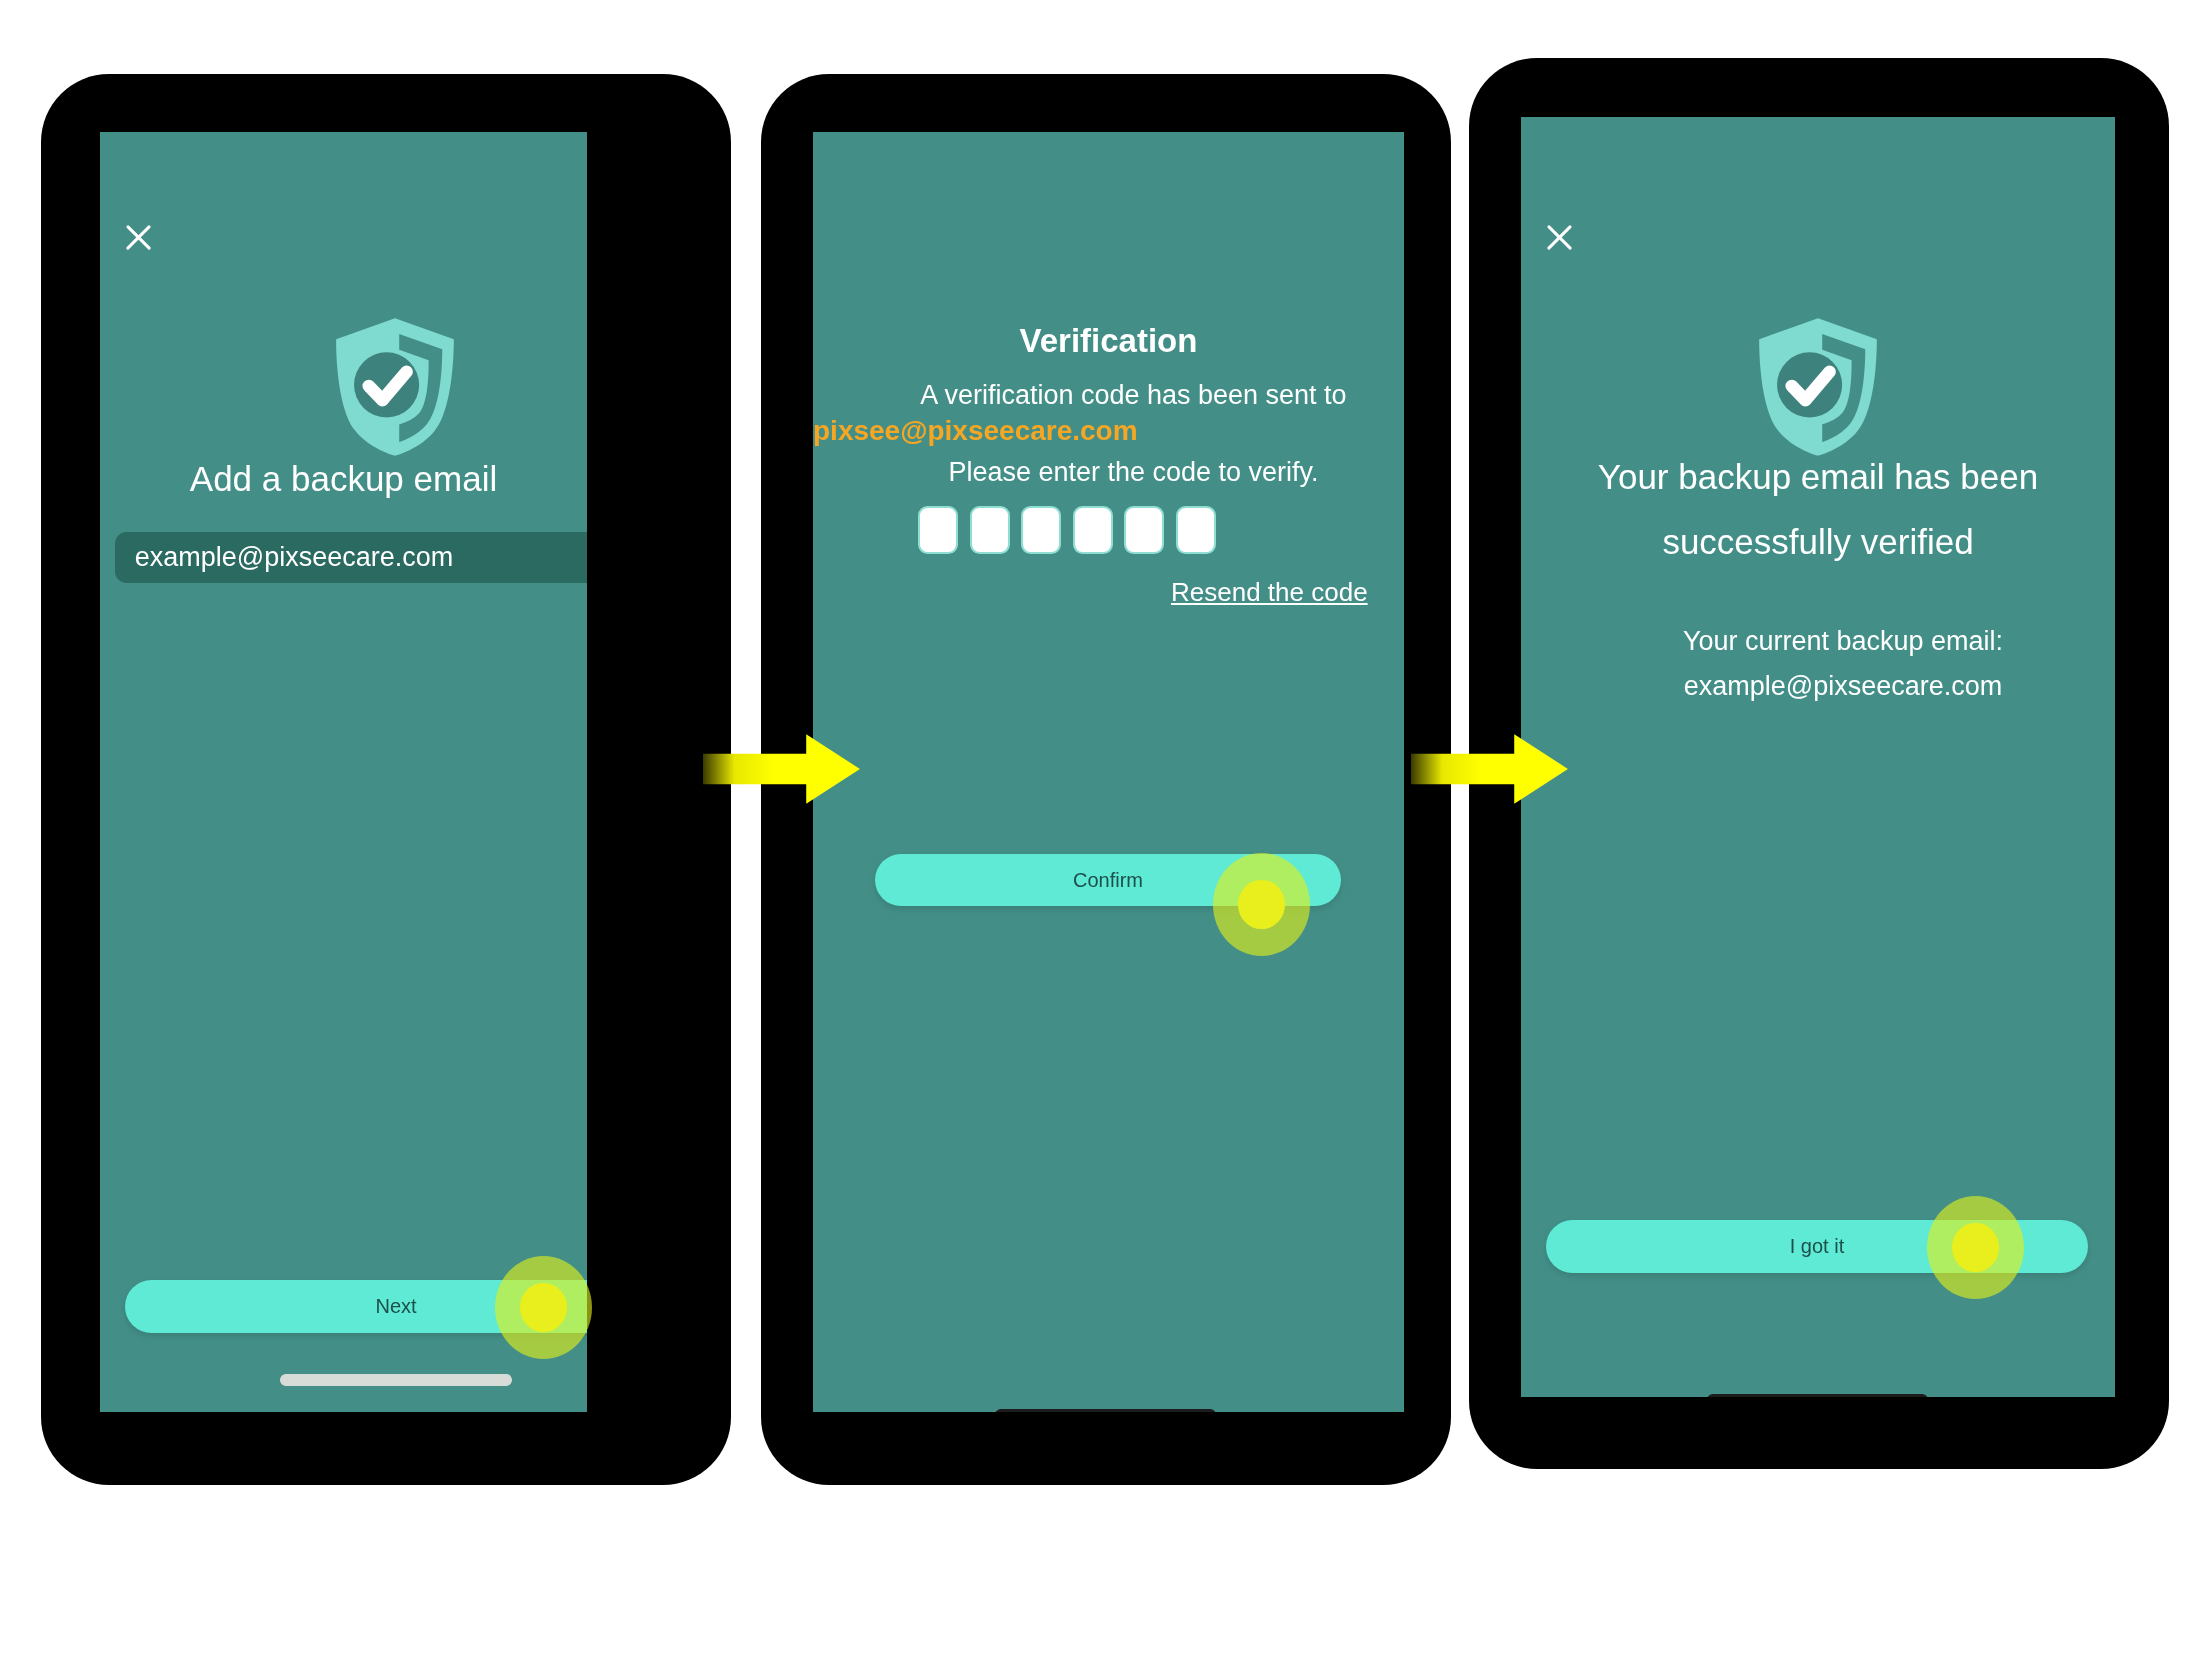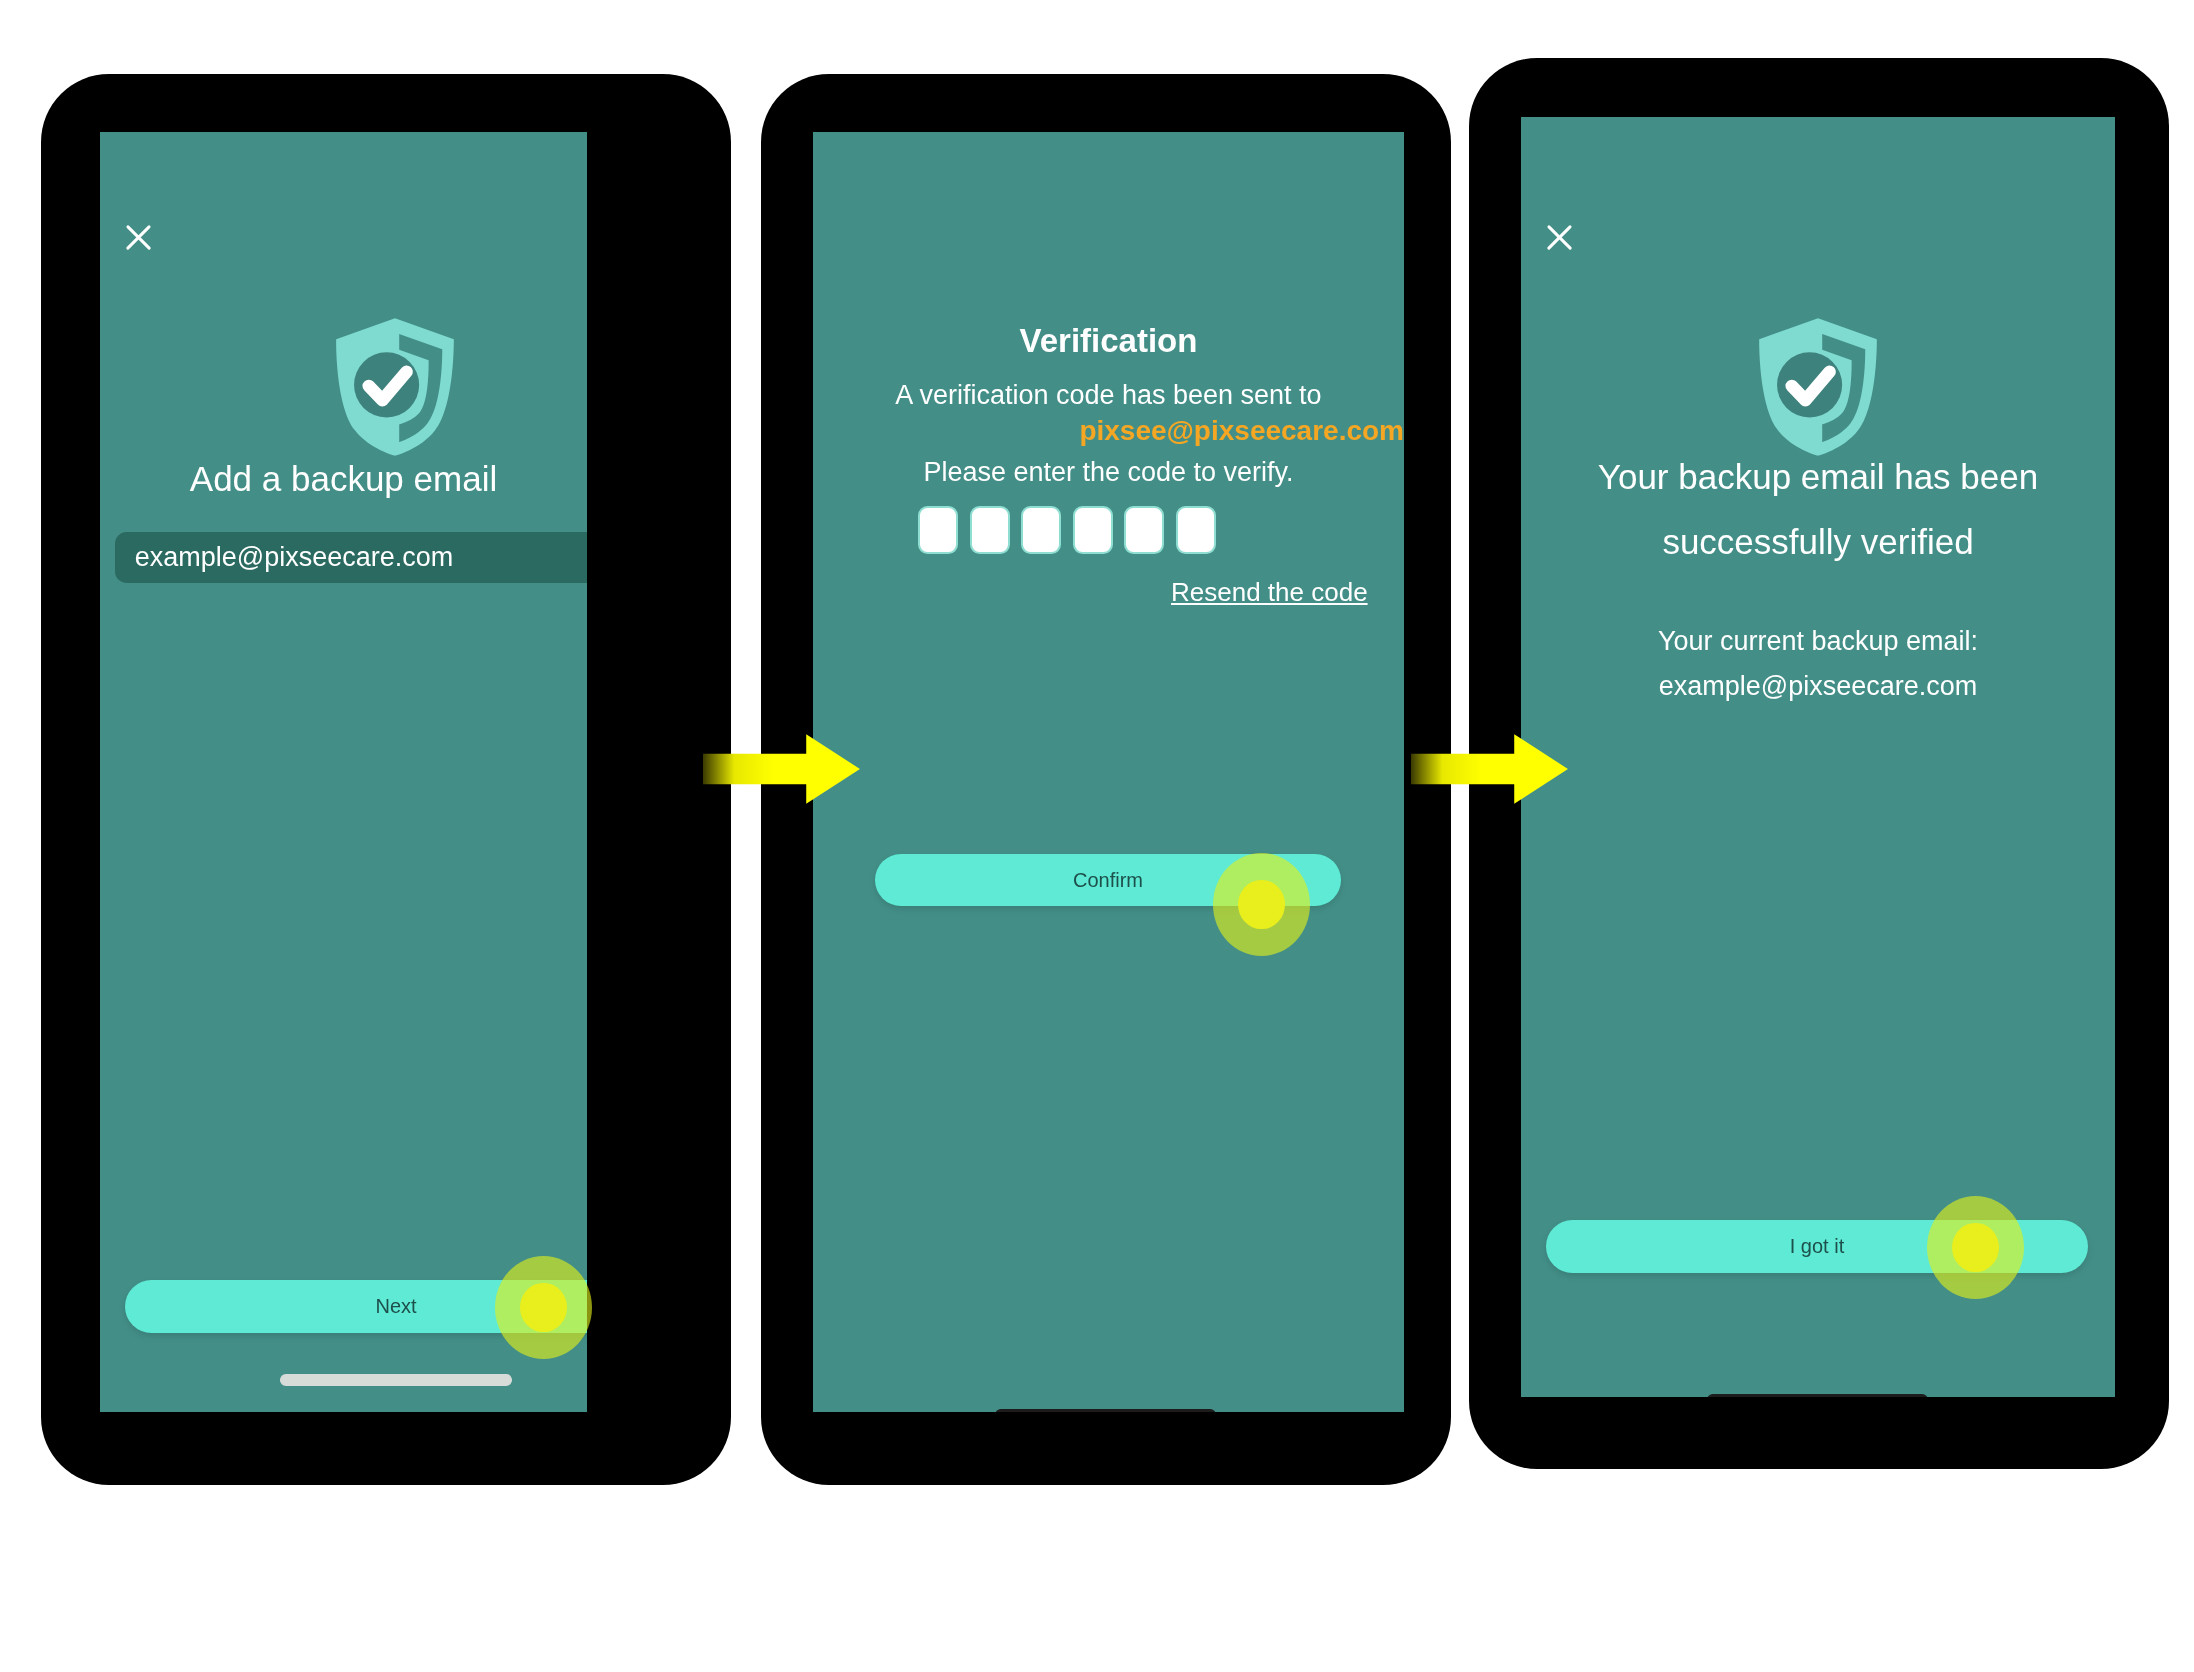--- a/index.html
+++ b/index.html
@@ -71,25 +71,26 @@
     font-size: 33px;
     font-weight: bold;
   }
   .body-text {
     position: absolute;
     left: 0; width: 100%;
     text-align: center;
     color: #ffffff;
     font-size: 27px;
     line-height: 1.35;
+    padding-left: 25px;
   }
   .email-accent {
     position: absolute;
     left: 0; width: 100%;
-    text-align: right;
+    text-align: left;
     color: #f5a623;
     font-size: 28px;
     font-weight: bold;
   }
 
   
   .email-input {
     position: absolute;
     background: #2b6a61;
     border: none;

